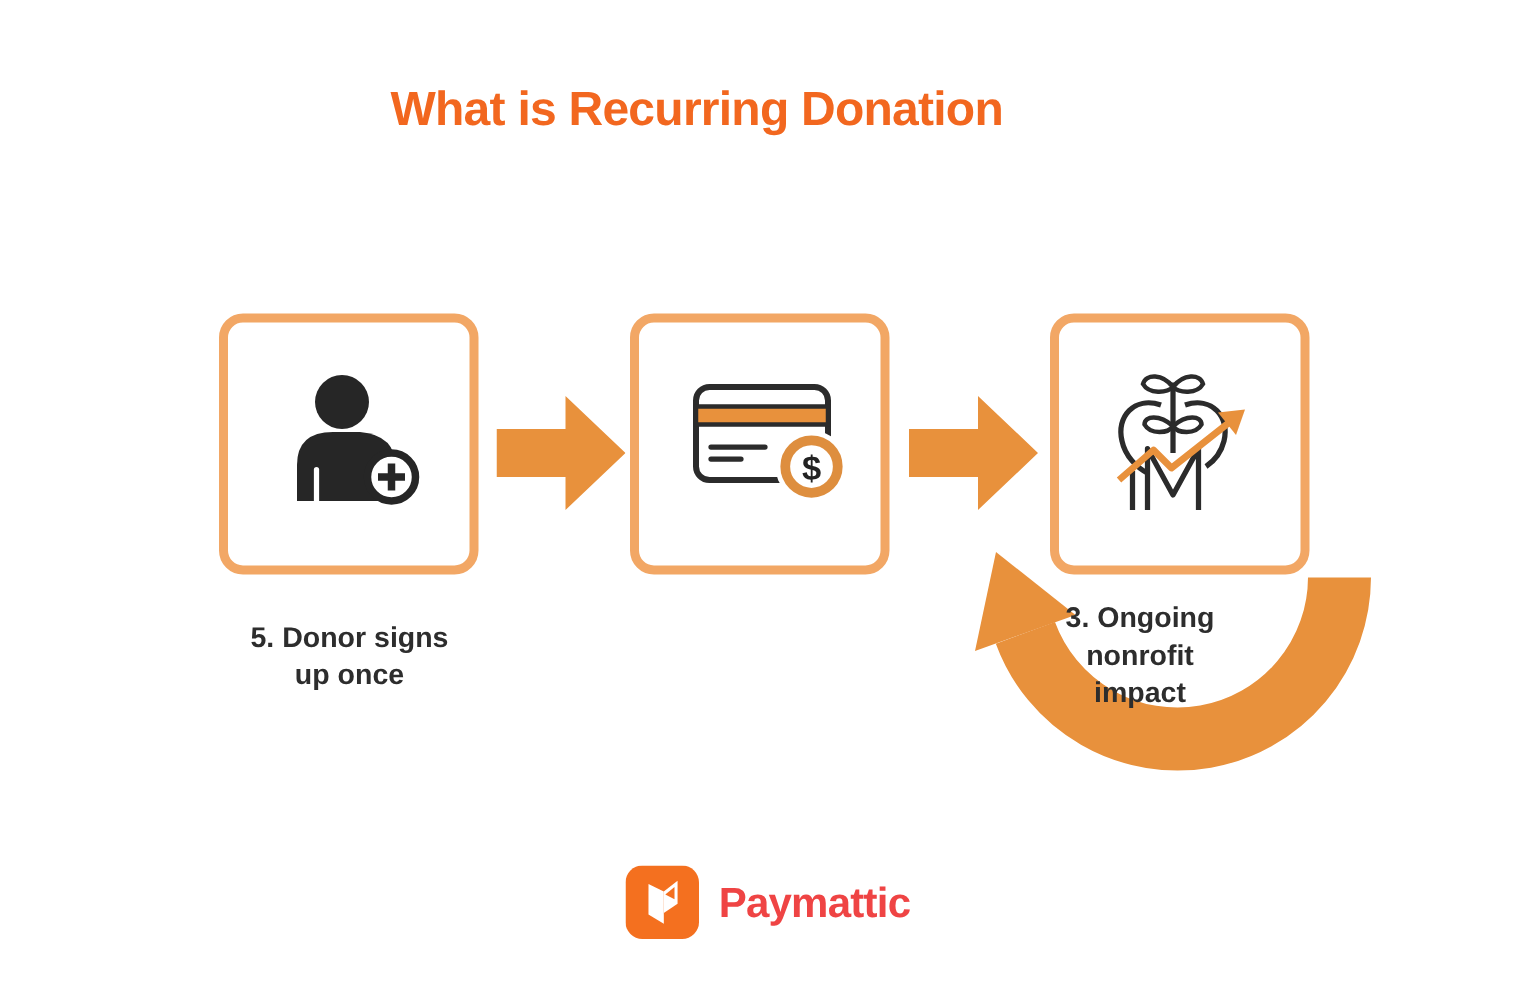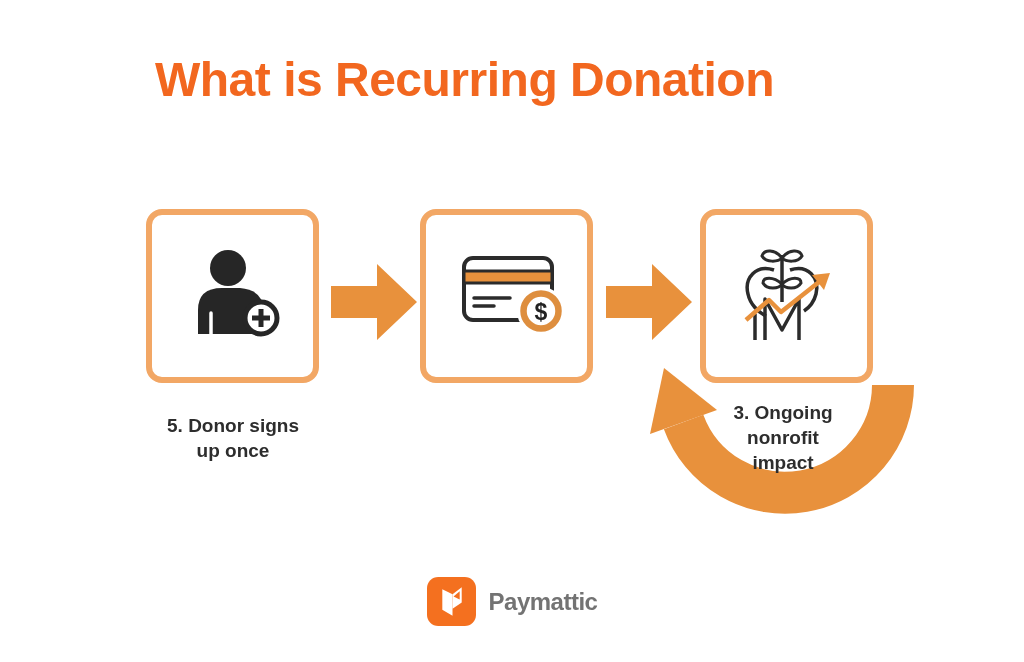--- a/index.html
+++ b/index.html
@@ -6,48 +6,48 @@
   .canvas{
     position:relative;
     width:1024px;height:662px;
     background:#ffffff;
     overflow:hidden;
     font-family:"Liberation Sans", sans-serif;
   }
   .title{
     position:absolute;top:56px;left:0;width:929px;
     margin:0;text-align:center;
-    font-size:48px;line-height:1;font-weight:800;
+    font-size:32px;line-height:1;font-weight:800;
     letter-spacing:-0.5px;color:#F2671F;
   }
   .step-box{
     position:absolute;top:209px;width:173px;height:174px;
     background:#ffffff;
     border:6px solid #F2A765;border-radius:16px;
     box-sizing:border-box;
     display:flex;align-items:center;justify-content:center;
   }
   .box1{left:146px}.box2{left:420px}.box3{left:700px}
   .block-arrow{position:absolute;top:264px;width:86px;height:76px;}
   .arrow1{left:331px}.arrow2{left:606px}
   .step-label{
     position:absolute;width:190px;text-align:center;
     font-size:19px;font-weight:600;line-height:25px;
     color:#2D2D2D;white-space:pre-line;z-index:2;
   }
   .label1{left:138px;top:413px}
   .label2{left:412px;top:413px}
-  .label3{left:688px;top:400px}
+  .label3{left:665px;top:400px}
   .cycle-arrow{position:absolute;left:625px;top:355px;width:310px;height:170px;z-index:1;}
   .logo{
     position:absolute;top:577px;left:0;width:1024px;
     display:flex;align-items:center;justify-content:center;gap:13px;
   }
   .logo-text{
-    font-size:24px;font-weight:800;letter-spacing:-0.5px;color:#737373;
+    font-size:28px;font-weight:800;letter-spacing:-0.5px;color:#ef4444;
   }
   svg{display:block}
 </style>
 </head>
 <body>
 
 <div class="canvas">
 
   <h1 class="title">What is Recurring Donation</h1>
 

